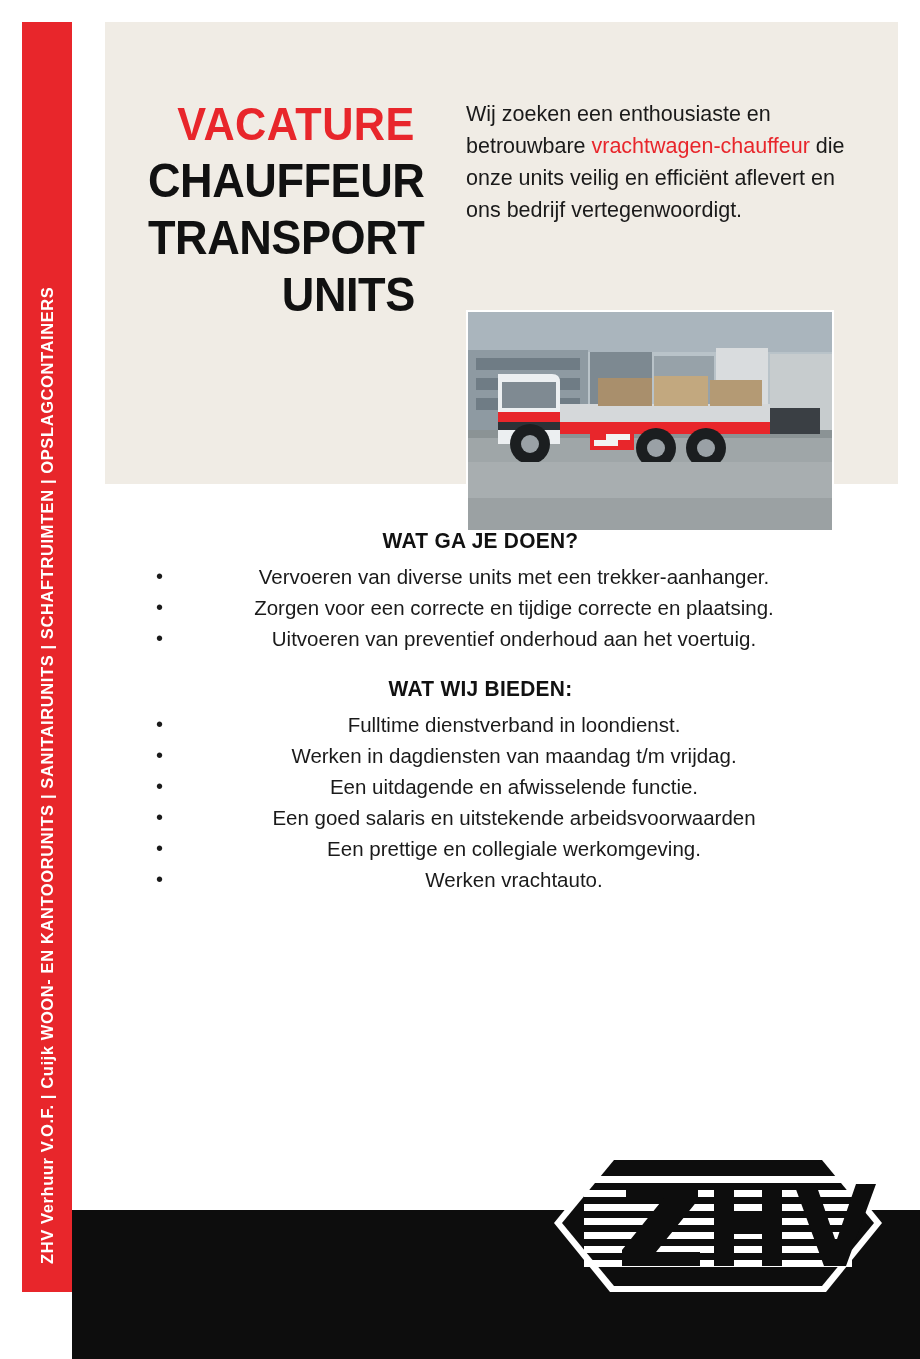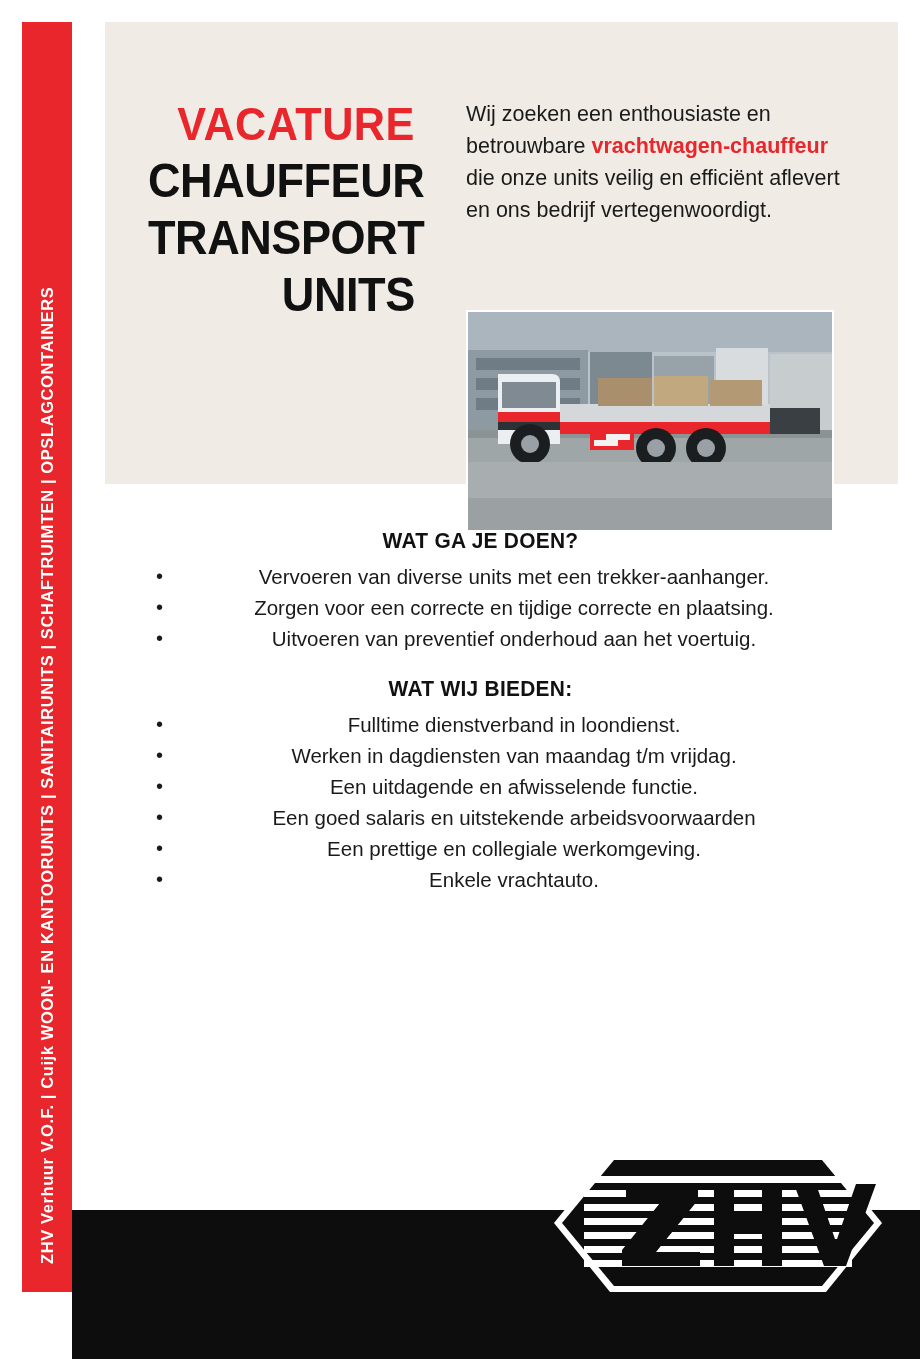--- a/index.html
+++ b/index.html
@@ -91,21 +91,21 @@
     position: absolute;
     left: 466px;
     top: 98px;
     width: 385px;
     font-size: 21.5px;
     line-height: 32px;
     color: #1a1a1a;
   }
   .intro b {
     color: #e8262b;
-    font-weight: bold;
+    font-weight: normal;
     text-align: right;
   }
 
   
   .photo {
     position: absolute;
     left: 466px;
     top: 310px;
     width: 368px;
     height: 222px;
@@ -276,21 +276,21 @@
 
 
     <div class="section">
       <div class="section-title">WAT WIJ BIEDEN:</div>
       <ul class="bullets">
         <li>Fulltime dienstverband in loondienst.</li>
         <li>Werken in dagdiensten van maandag t/m vrijdag.</li>
         <li>Een uitdagende en afwisselende functie.</li>
         <li>Een goed salaris en uitstekende arbeidsvoorwaarden</li>
         <li>Een prettige en collegiale werkomgeving.</li>
-        <li>Enkele vrachtauto.</li>
+        <li>Werken vrachtauto.</li>
       </ul>
     </div>
 
   </div>
 
   <div class="footer-bar"></div>
 
   <div class="logo">
     <svg width="340" height="150" viewBox="0 0 340 150">
       <polygon points="62,6 278,6 334,75 278,144 62,144 6,75" fill="#ffffff"></polygon>

